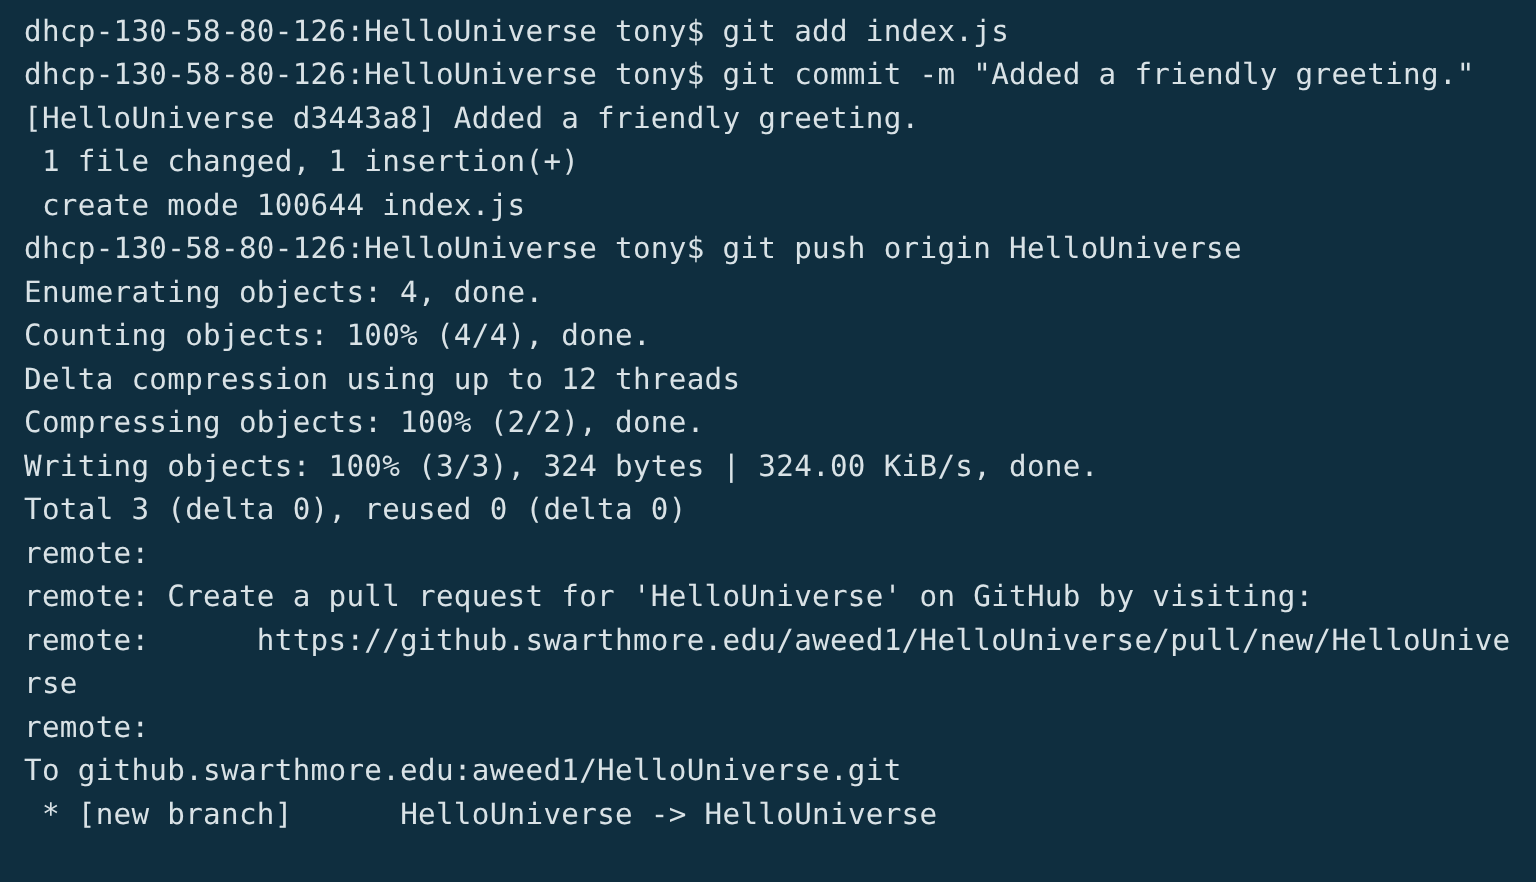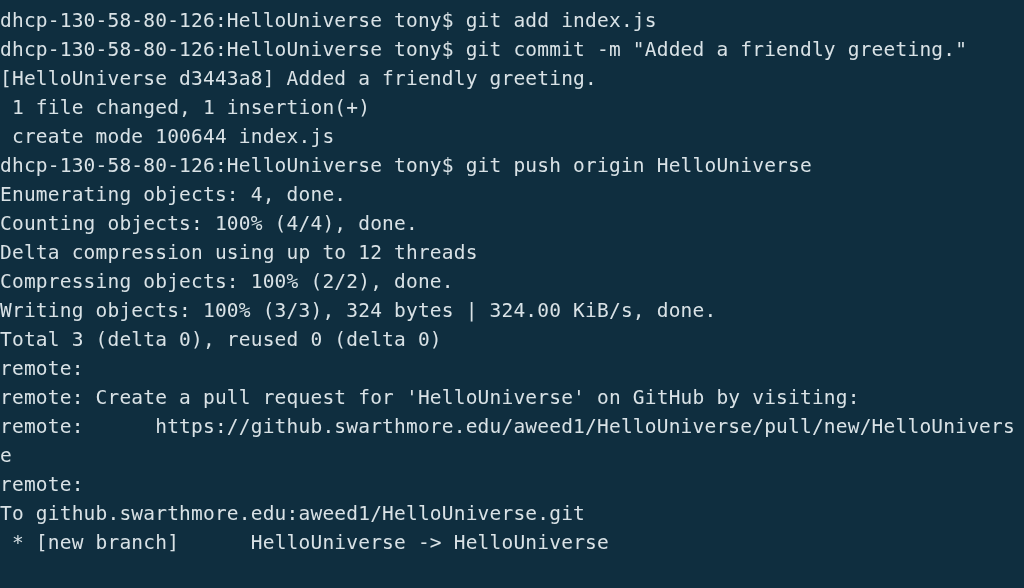--- a/index.html
+++ b/index.html
@@ -7,21 +7,21 @@
     padding:0;
     width:1024px;
     height:588px;
     background:#0f2e3f;
     overflow:hidden;
   }
   .terminal{
     box-sizing:border-box;
     width:1024px;
     height:588px;
-    padding:6px 0;
+    padding:6px 16px;
     font-family:"SF Mono","Menlo","Consolas","DejaVu Sans Mono",monospace;
     font-size:19.5px;
     line-height:29px;
     color:#d9e2e6;
     white-space:pre-wrap;
     word-break:break-all;
     letter-spacing:0.2px;
   }
 </style>
 </head>

